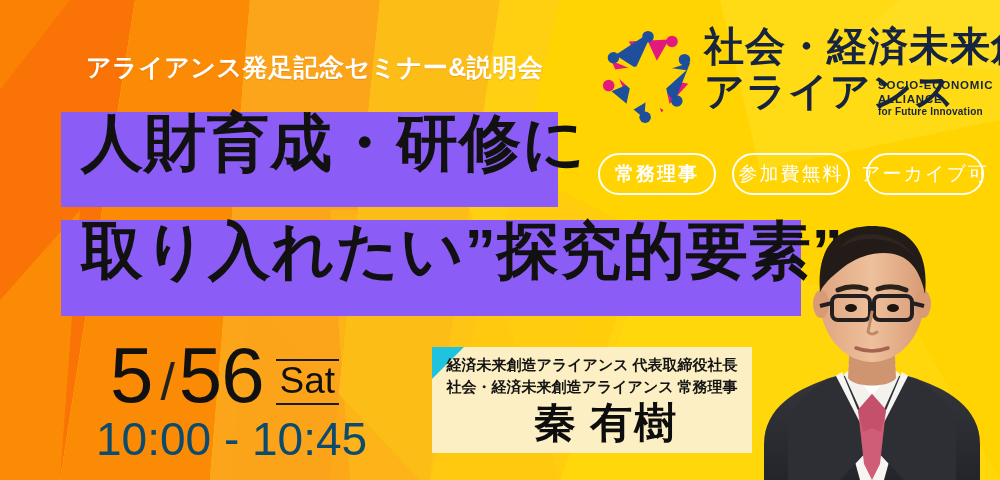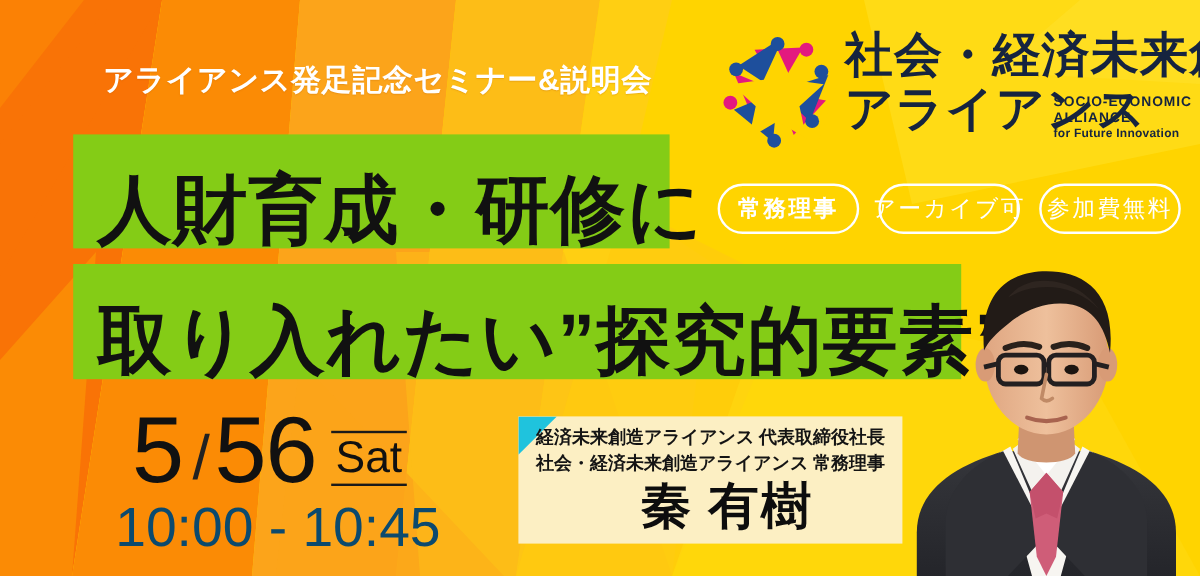--- a/index.html
+++ b/index.html
@@ -30,23 +30,23 @@
     color:#ffffff;
     letter-spacing:0.5px;
     white-space:nowrap;
     line-height:1;
     text-shadow:0 1px 1px rgba(180,90,0,.25);
   }
 
   
   .hl-box {
     position:absolute;
-    background:#84cc16;
+    background:#8b5cf6;
     display:flex;
-    align-items:flex-end;
+    align-items:flex-start;
     padding-left:20px;
   }
   .hl-box .hl-text {
     font-weight:bold;
     color:#111111;
     white-space:nowrap;
     line-height:1;
     letter-spacing:1px;
   }
   #hl1 { left:61px; top:112px;  width:497px; height:95px; }
@@ -232,22 +232,22 @@
     </div>
     <div class="logo-en">
       <span class="en1">SOCIO-ECONOMIC</span>
       <span class="en2">ALLIANCE</span>
       <span class="en3">for Future Innovation</span>
     </div>
   </div>
 
   <div class="badges">
     <div class="badge b1">常務理事</div>
+    <div class="badge b2">参加費無料</div>
     <div class="badge b3">アーカイブ可</div>
-    <div class="badge b2">参加費無料</div>
   </div>
 
   <div class="date-row">
     <span class="d-month">5</span>
     <span class="d-slash">/</span>
     <span class="d-day">56</span>
     <span class="d-dow-wrap">
       <span class="d-dow">Sat</span>
     </span>
   </div>

